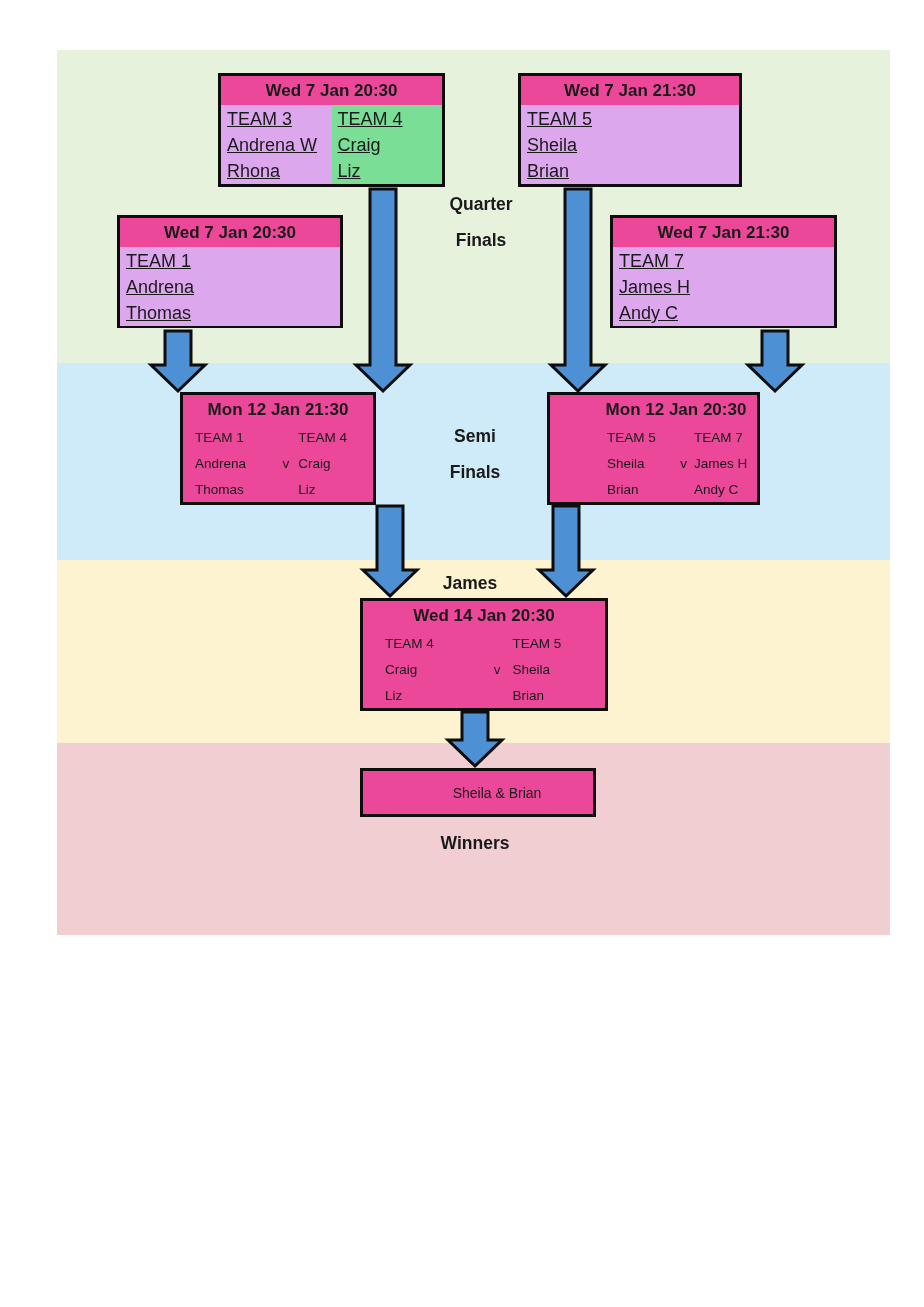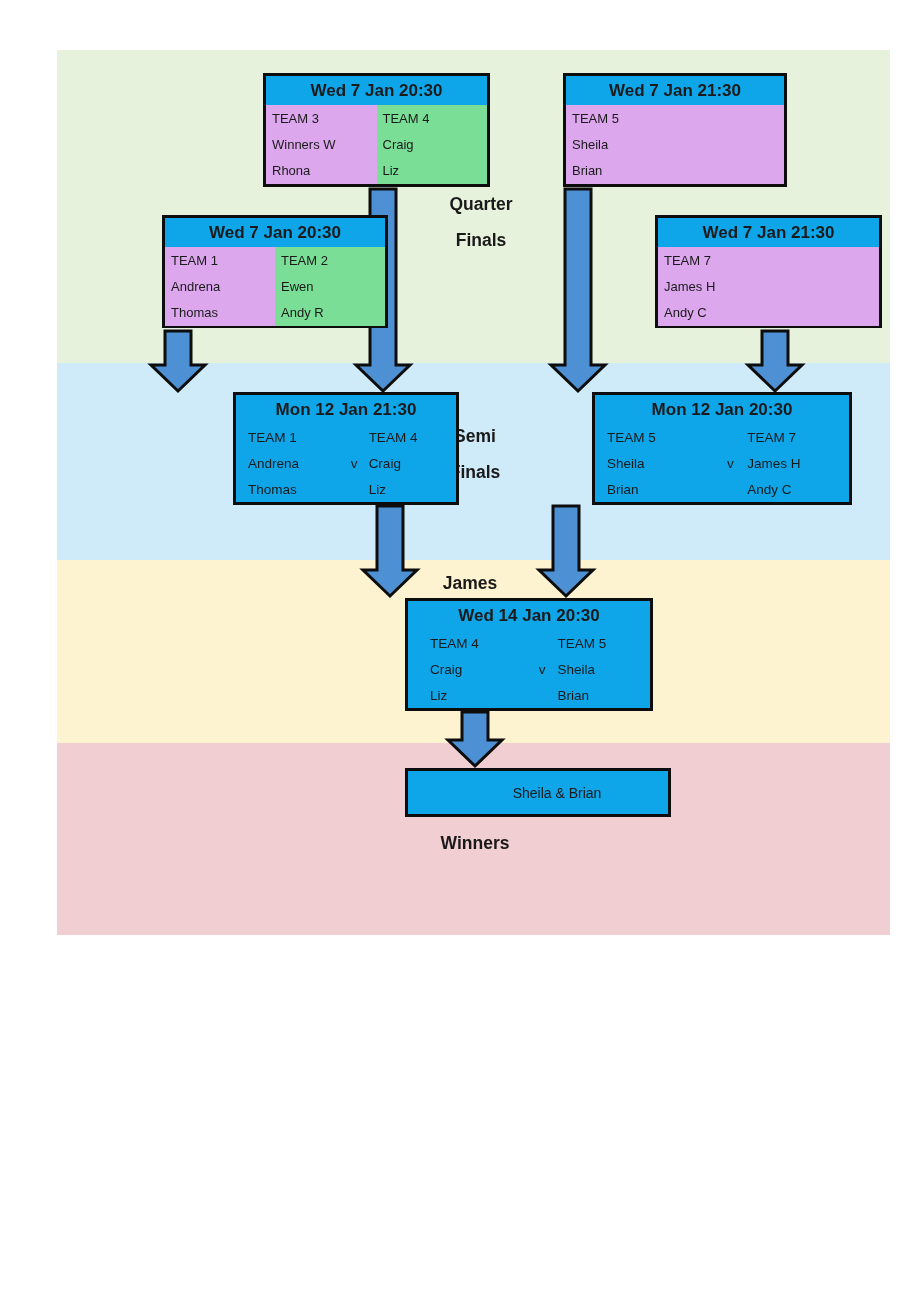--- a/index.html
+++ b/index.html
@@ -28,39 +28,39 @@
   }
   .arrow {
     fill: var(--arrow, #4e90d4);
     stroke: #0d0d0d;
     stroke-width: 3;
     stroke-linejoin: miter;
   }
 
   .box {
     position: absolute;
-    background: #0ea5e9;
+    background: #ec4899;
     border: 3px solid #0d0d0d;
     box-sizing: border-box;
-    margin-left: 45px;
   }
   .box-header {
     height: 29px;
     line-height: 29px;
     text-align: center;
     font-weight: bold;
     font-size: 17px;
     white-space: nowrap;
   }
   .qf-body { display: flex; height: 79px; }
   .team-cell {
     flex: 1;
     padding: 1px 0 0 6px;
     box-sizing: border-box;
-    font-size: 13px;
+    font-size: 18px;
+    text-decoration: underline;
   }
   .team-cell > div { line-height: 26px; white-space: nowrap; }
   .team-left  { background: var(--team-left, #dda7ee); }
   .team-right { background: var(--team-right, #7ade96); }
 
   .vs-body {
     display: grid;
     grid-template-columns: 44% 14% 42%;
     padding: 1px 0 0 12px;
     font-size: 13.5px;
@@ -119,21 +119,21 @@
   </div>
   <div class="stage-label" style="left:410px; top:825px;">
     <span class="line">Winners</span>
   </div>
 
   <div class="box" style="left:218px; top:73px; width:227px; height:114px;">
     <div class="box-header">Wed 7 Jan 20:30</div>
     <div class="qf-body">
       <div class="team-cell team-left">
         <div>TEAM 3</div>
-        <div>Winners W</div>
+        <div>Andrena W</div>
         <div>Rhona</div>
       </div>
       <div class="team-cell team-right">
         <div>TEAM 4</div>
         <div>Craig</div>
         <div>Liz</div>
       </div>
     </div>
   </div>
 
@@ -149,59 +149,54 @@
   </div>
 
   <div class="box" style="left:117px; top:215px; width:226px; height:113px;">
     <div class="box-header">Wed 7 Jan 20:30</div>
     <div class="qf-body">
       <div class="team-cell team-left">
         <div>TEAM 1</div>
         <div>Andrena</div>
         <div>Thomas</div>
       </div>
-      <div class="team-cell team-right">
-        <div>TEAM 2</div>
-        <div>Ewen</div>
-        <div>Andy R</div>
-      </div>
     </div>
   </div>
 
   <div class="box" style="left:610px; top:215px; width:227px; height:113px;">
     <div class="box-header">Wed 7 Jan 21:30</div>
     <div class="qf-body">
       <div class="team-cell team-left">
         <div>TEAM 7</div>
         <div>James H</div>
         <div>Andy C</div>
       </div>
     </div>
   </div>
 
-  <div class="box" style="left:188px; top:392px; width:226px; height:113px;">
+  <div class="box" style="left:180px; top:392px; width:196px; height:113px;">
     <div class="box-header">Mon 12 Jan 21:30</div>
     <div class="vs-body">
       <div class="col">
         <div>TEAM 1</div>
         <div>Andrena</div>
         <div>Thomas</div>
       </div>
       <div class="vs-mid">
         <div class="versus">v</div>
       </div>
       <div class="col">
         <div>TEAM 4</div>
         <div>Craig</div>
         <div>Liz</div>
       </div>
     </div>
   </div>
 
-  <div class="box" style="left:547px; top:392px; width:260px; height:113px;">
+  <div class="box" style="left:547px; top:392px; width:213px; height:113px;padding-left:45px;">
     <div class="box-header">Mon 12 Jan 20:30</div>
     <div class="vs-body">
       <div class="col">
         <div>TEAM 5</div>
         <div>Sheila</div>
         <div>Brian</div>
       </div>
       <div class="vs-mid">
         <div class="versus">v</div>
       </div>
@@ -225,17 +220,17 @@
         <div class="versus">v</div>
       </div>
       <div class="col">
         <div>TEAM 5</div>
         <div>Sheila</div>
         <div>Brian</div>
       </div>
     </div>
   </div>
 
-  <div class="box winners-box" style="left:360px; top:768px; width:266px; height:49px;padding-left:38px;">
+  <div class="box winners-box" style="left:360px; top:768px; width:236px; height:49px;padding-left:38px;">
     <span>Sheila &amp; Brian</span>
   </div>
 
 </div>
 
 </body></html>

